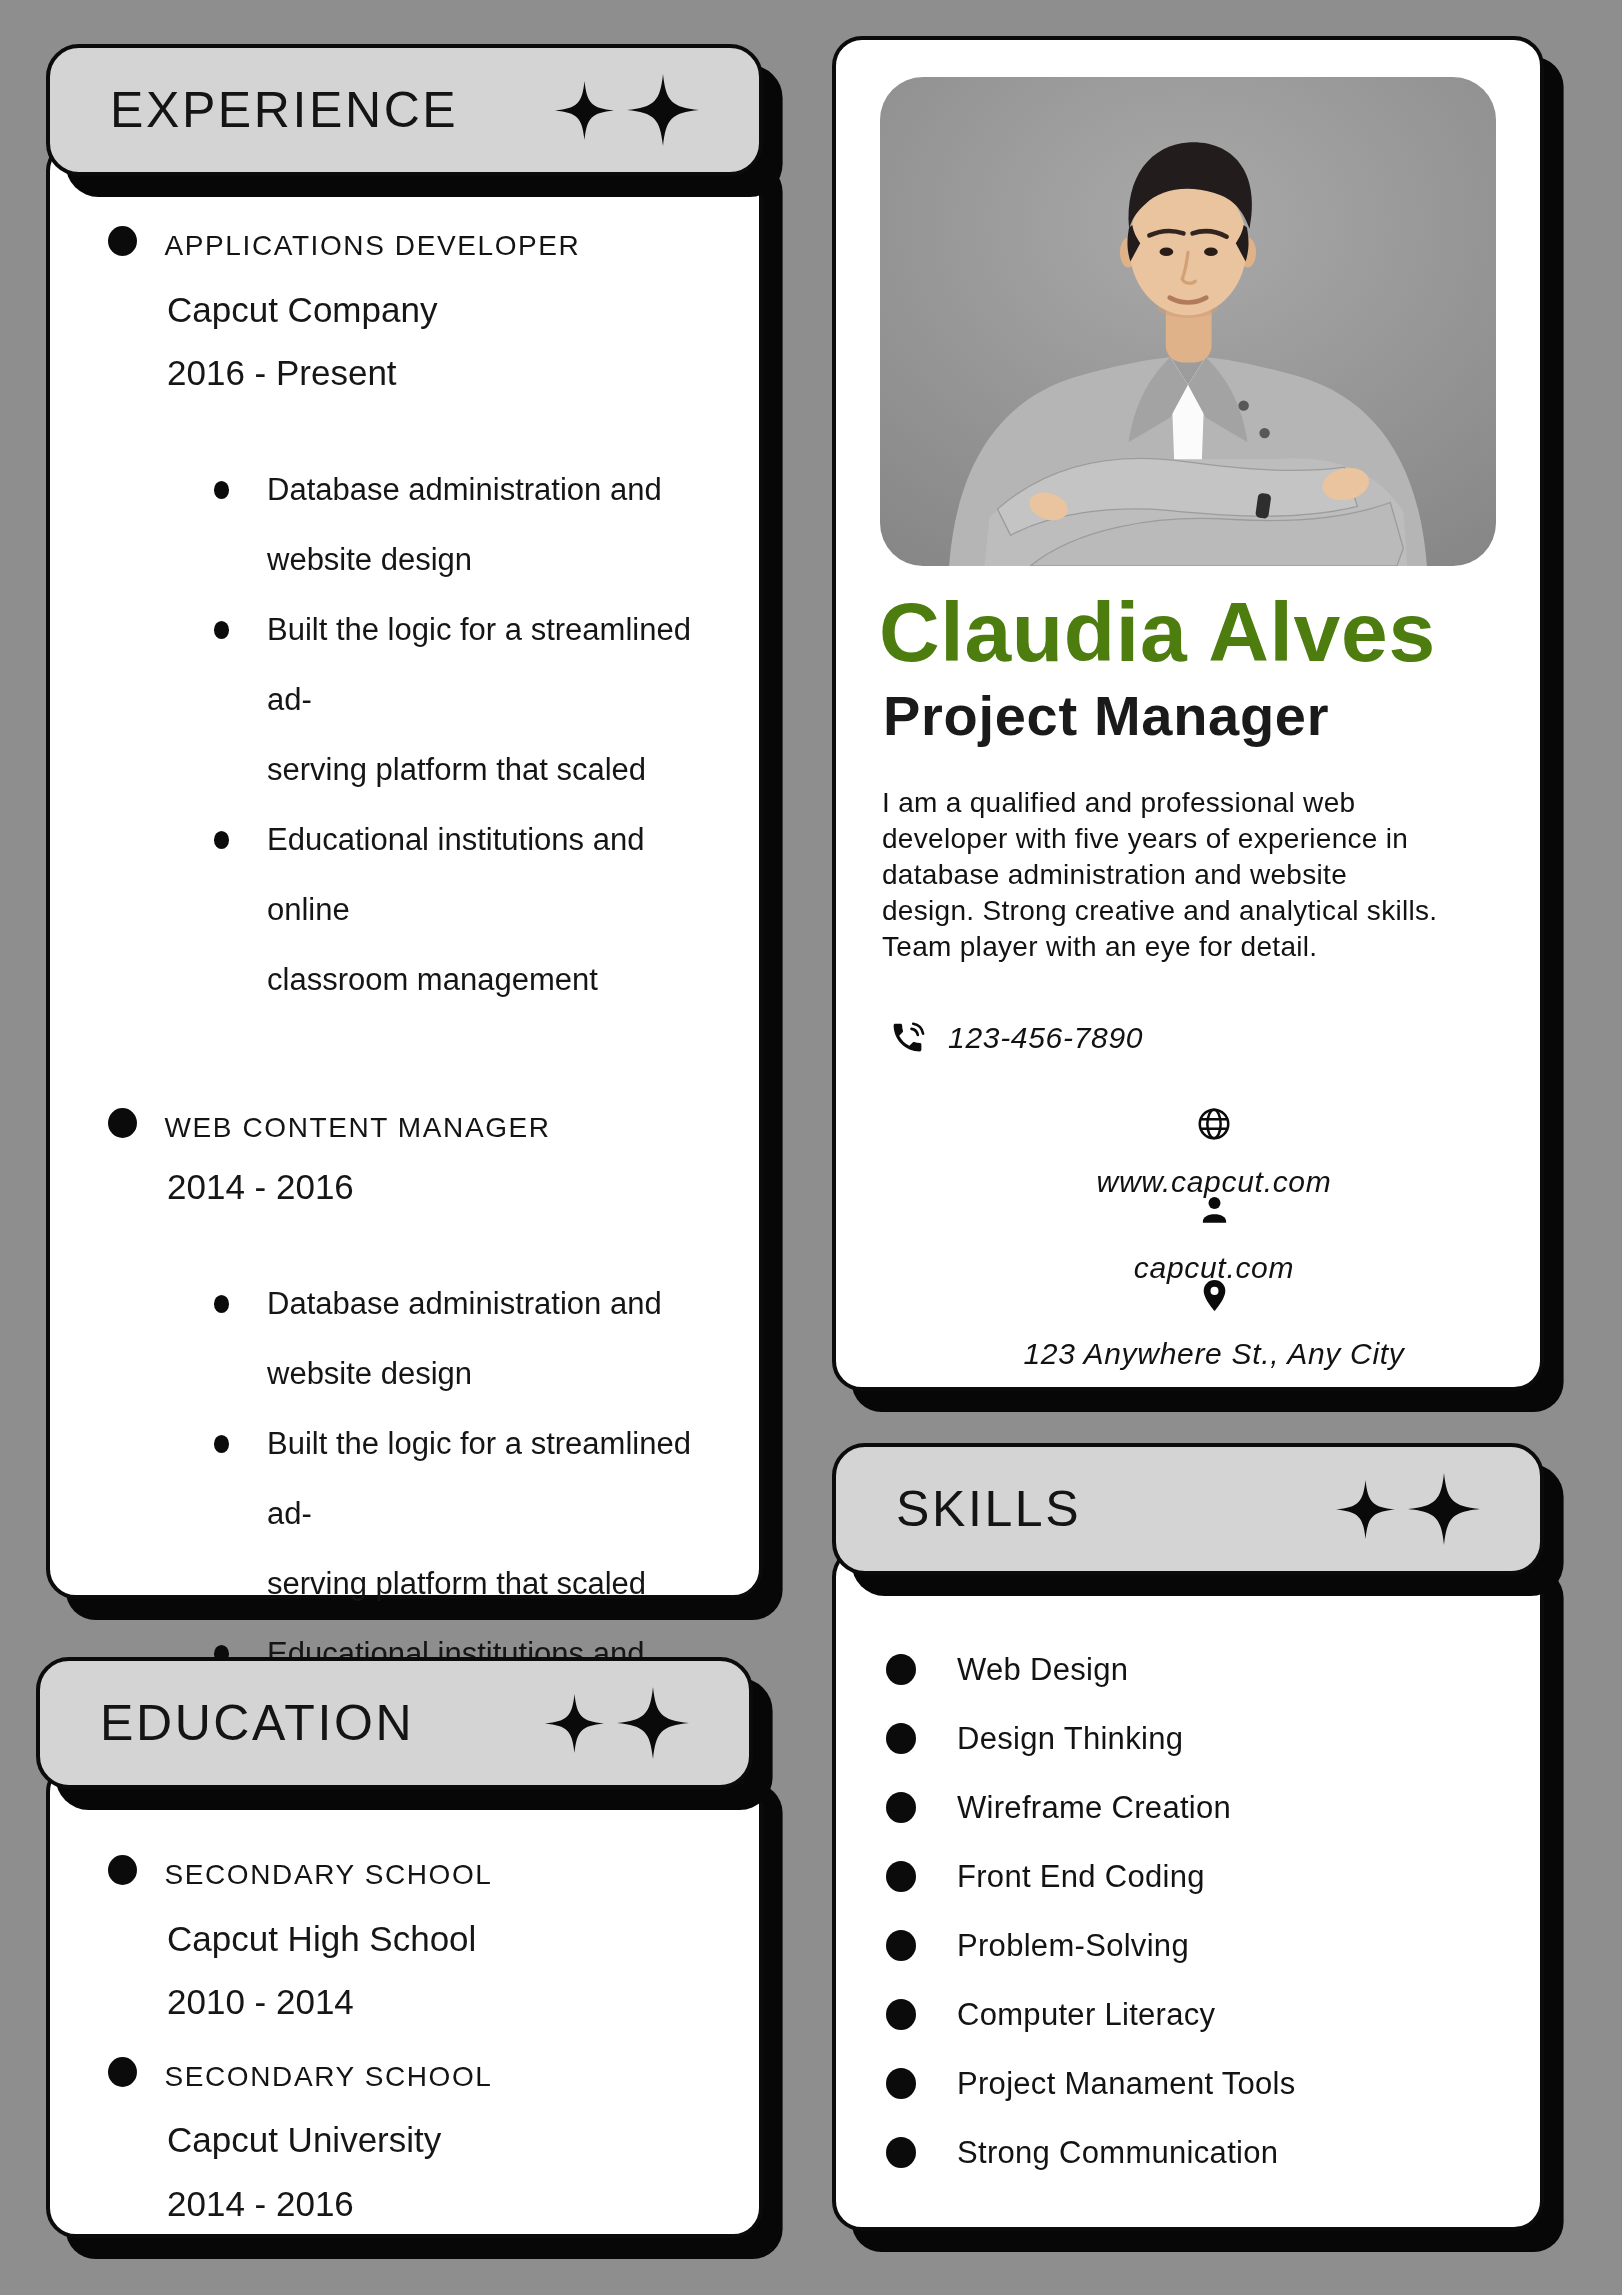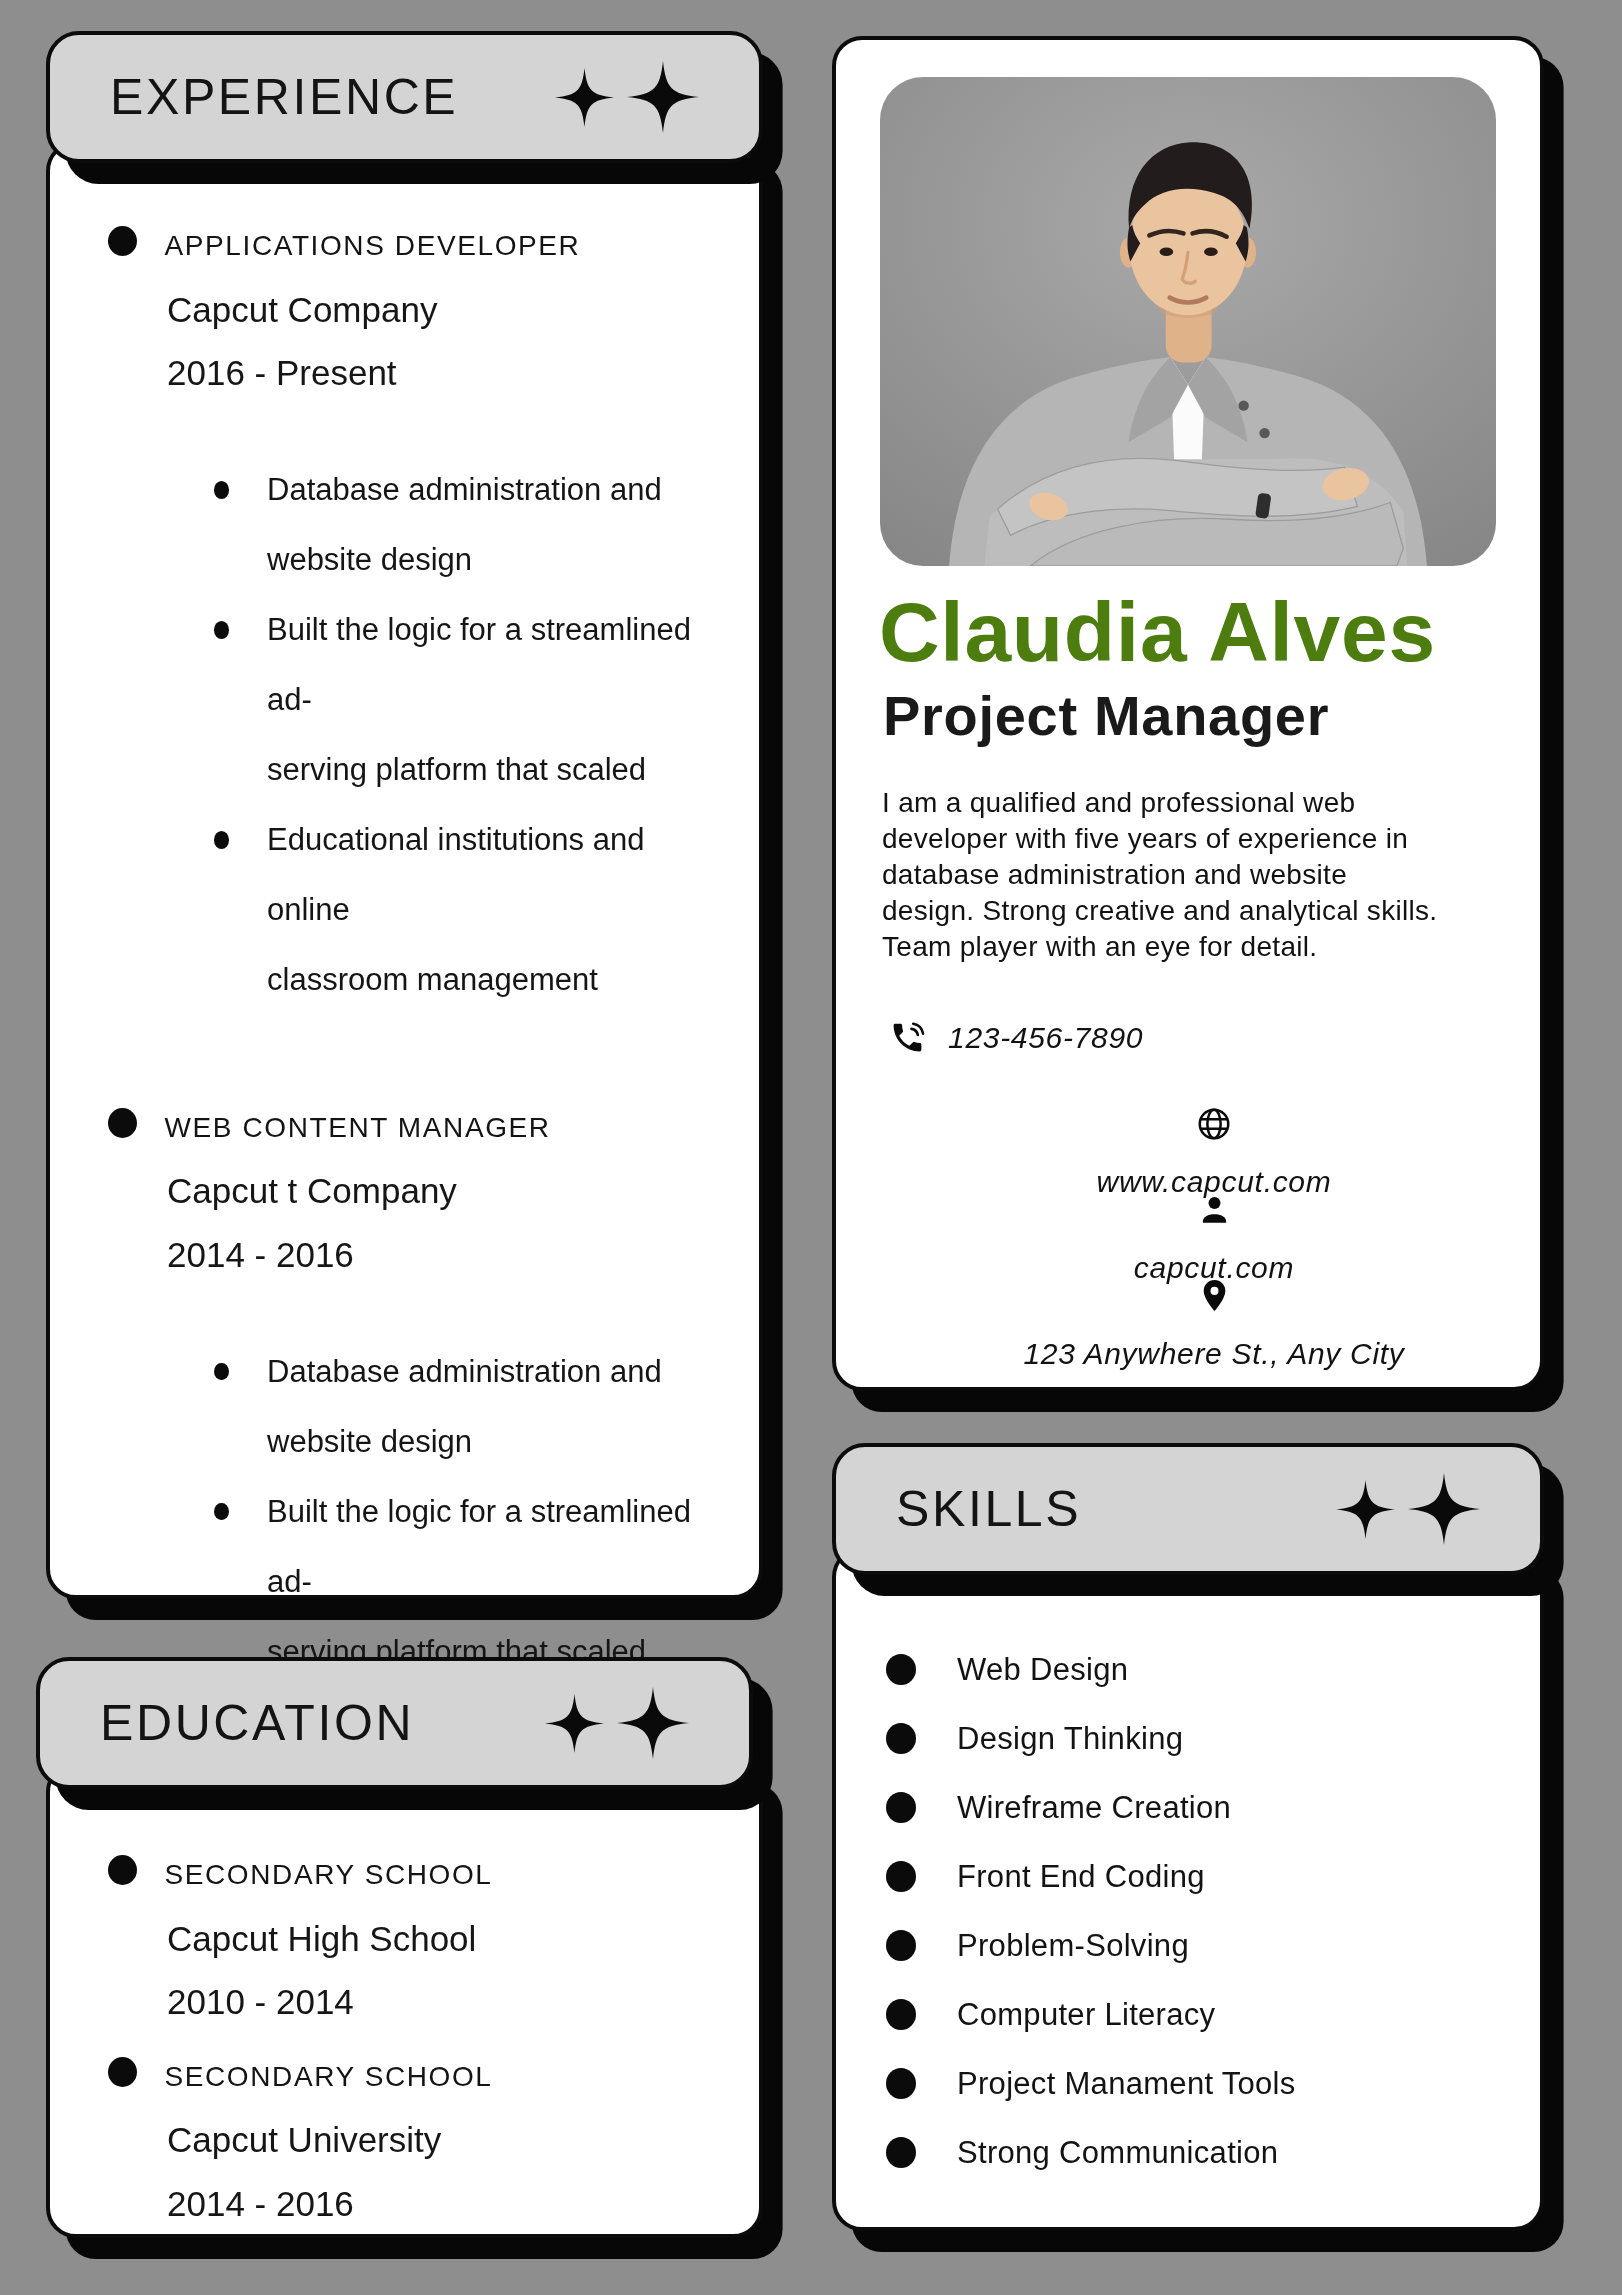--- a/index.html
+++ b/index.html
@@ -11,21 +11,21 @@
        border:4.6px solid #0b0b0b;border-radius:33px;box-shadow:19.6px 21px 0 #070707;
        display:flex;align-items:center;justify-content:space-between;padding:0 60px;z-index:3;}
   .hdr-title{font-size:50px;letter-spacing:2.6px;font-weight:500;color:#141414;}
   .sparks{display:flex;align-items:center;gap:13px;}
   .spark svg{display:block;fill:#0a0a0a;}
 
   .card{position:absolute;box-sizing:border-box;background:#ffffff;
         border:4.6px solid #0b0b0b;border-radius:30px;box-shadow:19.6px 21px 0 #070707;z-index:1;}
 
   
-  #exp-hdr{left:46px;top:31px;width:717px;}
+  #exp-hdr{left:46px;top:44px;width:717px;}
   #exp-card{left:46px;top:141px;width:717px;height:1458px;}
   #edu-hdr{left:36px;top:1657px;width:717px;}
   #edu-card{left:46px;top:1762px;width:717px;height:476px;}
 
   
   #profile-card{left:832px;top:36px;width:712px;height:1355px;}
   #skills-hdr{left:832px;top:1443px;width:712px;}
   #skills-card{left:832px;top:1547px;width:712px;height:684px;}
 
   
@@ -114,21 +114,20 @@
 classroom management</span>
           </div>
         </div>
       </div>
 
       <div class="job">
         <div class="job-head">
           <span class="dot"></span>
           <span class="job-title">WEB CONTENT MANAGER</span>
         </div>
-        <div class="job-line job-company">Capcut t Company</div>
         <div class="job-line job-dates">2014 - 2016</div>
         <div class="sub-bullets">
           <div class="sub-row">
             <span class="sub-dot"></span>
             <span class="sub-text">Database administration and
 website design</span>
           </div>
           <div class="sub-row">
             <span class="sub-dot"></span>
             <span class="sub-text">Built the logic for a streamlined ad-

